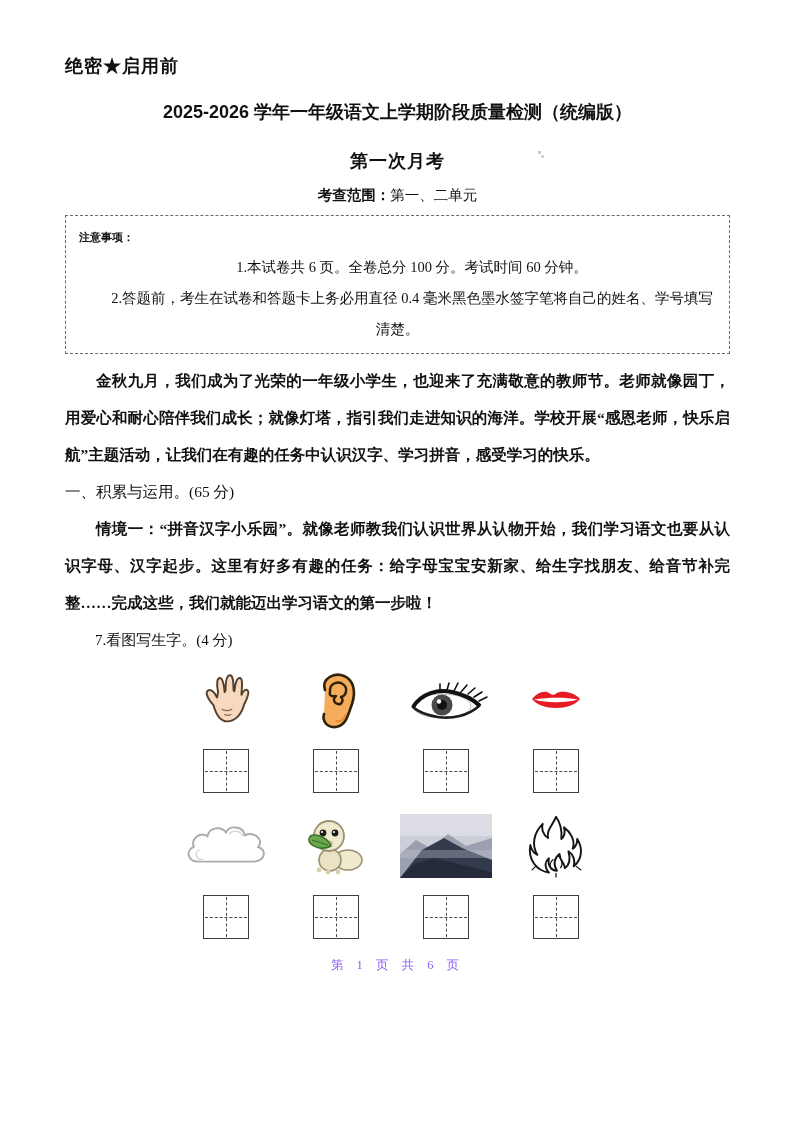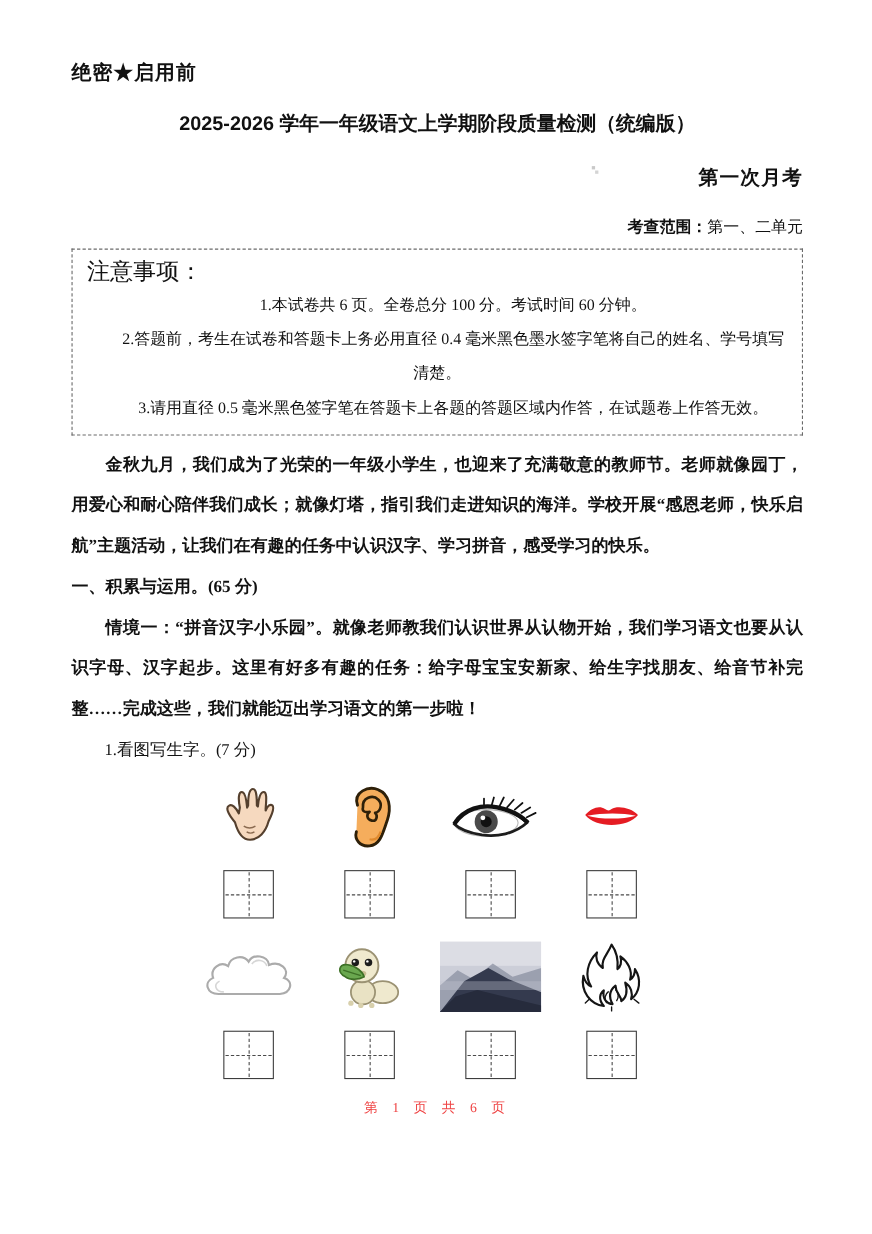--- a/index.html
+++ b/index.html
@@ -4,51 +4,51 @@
 <style>
   * { margin:0; padding:0; box-sizing:border-box; }
   html,body { width:793px; height:1122px; background:#ffffff; }
   body { position:relative; font-family:"Liberation Serif", serif; color:#111; overflow:hidden; }
   .page { width:793px; height:1122px; padding:0 63px 0 65px; position:relative; }
 
   .classification { margin-top:54px; font-family:"Liberation Sans", sans-serif;
     font-weight:bold; font-size:18px; letter-spacing:1px; }
   .title { margin-top:22px; text-align:center; font-family:Liberation Sans, sans-serif;
     font-weight:bold; font-size:18px; }
-  .subtitle { margin-top:25px; text-align:right; font-family:"Liberation Sans", sans-serif;
+  .subtitle { margin-top:25px; text-align:center; font-family:"Liberation Sans", sans-serif;
     font-weight:bold; font-size:18px; letter-spacing:1px; }
-  .scope { margin-top:24px; text-align:right; font-size:14.5px; }
+  .scope { margin-top:13px; text-align:center; font-size:14.5px; }
   .scope .scope-label { font-weight:bold; }
 
   .notice-box { margin-top:10px; border:1px dashed #6a6a6a; padding:6px 13px 8px 13px; }
-  .notice-heading { font-family:"Liberation Sans", sans-serif; font-weight:normal;
-    font-size:21px; line-height:30px; }
+  .notice-heading { font-family:"Liberation Sans", sans-serif; font-weight:bold;
+    font-size:11px; line-height:30px; }
   .notice-item { font-size:14.5px; line-height:31px; text-indent:2em;text-align:center; }
 
   .intro, .scenario { font-size:15.5px; font-weight:bold; line-height:37px;
     text-indent:2em; text-align:justify; }
   .intro { margin-top:8px; }
-  .section-heading { font-size:15.5px; font-weight:bold; line-height:37px; }
+  .section-heading { font-size:15.5px; font-weight:normal; line-height:37px; }
   .question-label { font-size:15px; line-height:30px; text-indent:2em; margin-top:4px; }
 
   .pic-grid { margin:8px 0 0 106px; width:440px; display:grid;
     grid-template-columns:repeat(4,110px); }
   .img-cell { height:76px; display:flex; align-items:center; justify-content:center; }
   .img-cell.row2 { height:90px; }
   .box-cell { height:62px; display:flex; align-items:flex-start; justify-content:center;
     padding-top:10px; }
   .box-cell.row2 { height:56px; padding-top:4px; }
 
   .tzg { width:46px; height:44px; border:1.6px solid #3d3d3d; position:relative; }
   .tzg::before { content:""; position:absolute; left:1px; right:1px; top:50%;
     border-top:1.2px dashed #4a4a4a; }
   .tzg::after { content:""; position:absolute; top:1px; bottom:1px; left:50%;
     border-left:1.2px dashed #4a4a4a; }
 
-  .footer { margin-top:10px; text-align:center; font-size:12.5px; letter-spacing:5px; color:#ef4444; }
+  .footer { margin-top:10px; text-align:center; font-size:12.5px; letter-spacing:5px; color:#8b5cf6; }
 
   .artifact { position:absolute; left:538px; top:97px; width:3px; height:3px;
     background:#c9c9c9; box-shadow:3px 4px 0 #d4d4d4; }
 
   svg { display:block; }
 </style>
 </head>
 <body>
 
 <div class="page">
@@ -62,30 +62,29 @@
   <div class="subtitle">第一次月考</div>
 
   <div class="scope">
     <span class="scope-label">考查范围：</span><span>第一、二单元</span>
   </div>
 
   <div class="notice-box">
     <div class="notice-heading">注意事项：</div>
     <p class="notice-item">1.本试卷共 6 页。全卷总分 100 分。考试时间 60 分钟。</p>
     <p class="notice-item">2.答题前，考生在试卷和答题卡上务必用直径 0.4 毫米黑色墨水签字笔将自己的姓名、学号填写清楚。</p>
-    <p class="notice-item">3.请用直径 0.5 毫米黑色签字笔在答题卡上各题的答题区域内作答，在试题卷上作答无效。</p>
   </div>
 
   <p class="intro">金秋九月，我们成为了光荣的一年级小学生，也迎来了充满敬意的教师节。老师就像园丁，用爱心和耐心陪伴我们成长；就像灯塔，指引我们走进知识的海洋。学校开展“感恩老师，快乐启航”主题活动，让我们在有趣的任务中认识汉字、学习拼音，感受学习的快乐。</p>
 
   <div class="section-heading">一、积累与运用。(65 分)</div>
 
   <p class="scenario">情境一：“拼音汉字小乐园”。就像老师教我们认识世界从认物开始，我们学习语文也要从认识字母、汉字起步。这里有好多有趣的任务：给字母宝宝安新家、给生字找朋友、给音节补完整……完成这些，我们就能迈出学习语文的第一步啦！</p>
 
-  <div class="question-label">1.看图写生字。(7 分)</div>
+  <div class="question-label">7.看图写生字。(4 分)</div>
 
   <div class="pic-grid">
 
     <div class="img-cell">
       <svg width="62" height="62" viewBox="0 0 70 70">
         <path d="M21 40 C14 32 11 25 15 23 C18 21 22 25 25 31 L26 25 C24 15 25 9 28 9 C31 9 32.5 14 33.5 25 L34.5 23 C34.5 11 36.5 6 39.5 6 C42.5 6 43.5 11 43.5 23 L44.5 24 C45.5 13 47.5 9 50.5 9 C53.5 9 53.5 15 52.5 26 L52.5 28 C54.5 23 57.5 21 59.5 23 C61.5 25 59.5 31 55.5 39 C52.5 50 45.5 58 36.5 58 C27.5 58 23.5 49 21 40 Z" fill="#f6d9bf" stroke="#55402e" stroke-width="2.2" stroke-linejoin="round"></path>
         <path d="M30 44 q6 4 12 0 M33 50 q4 2.5 8 0" fill="none" stroke="#8a6a50" stroke-width="1.4"></path>
       </svg>
     </div>
     <div class="img-cell">

